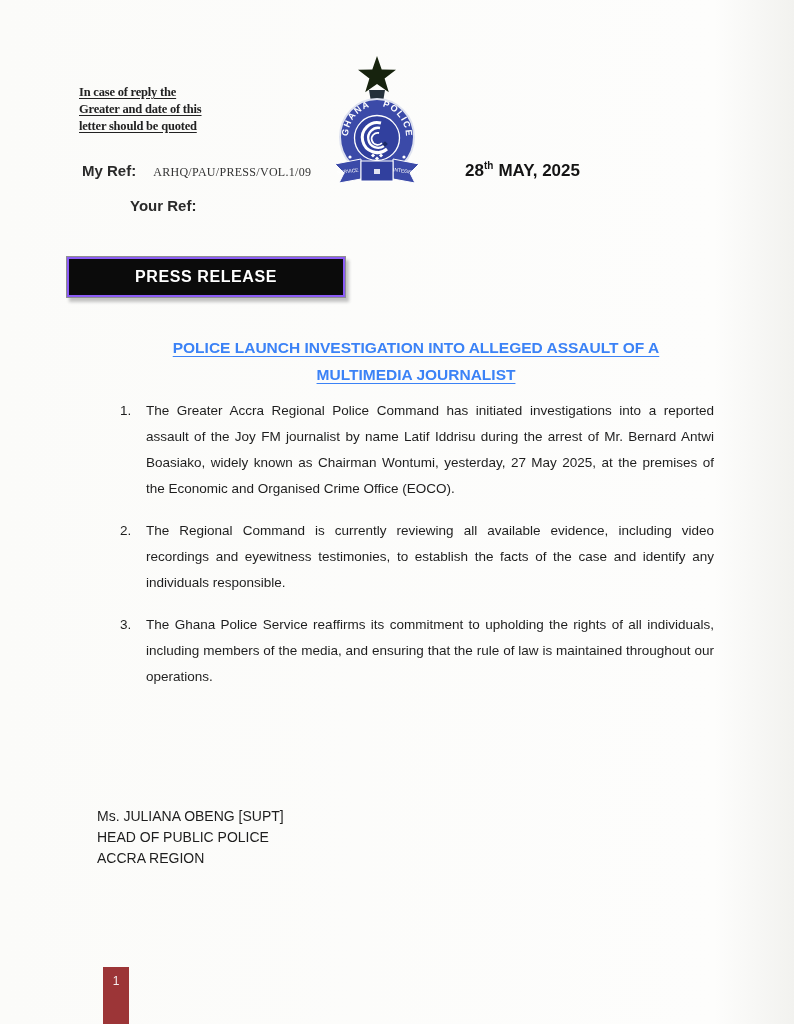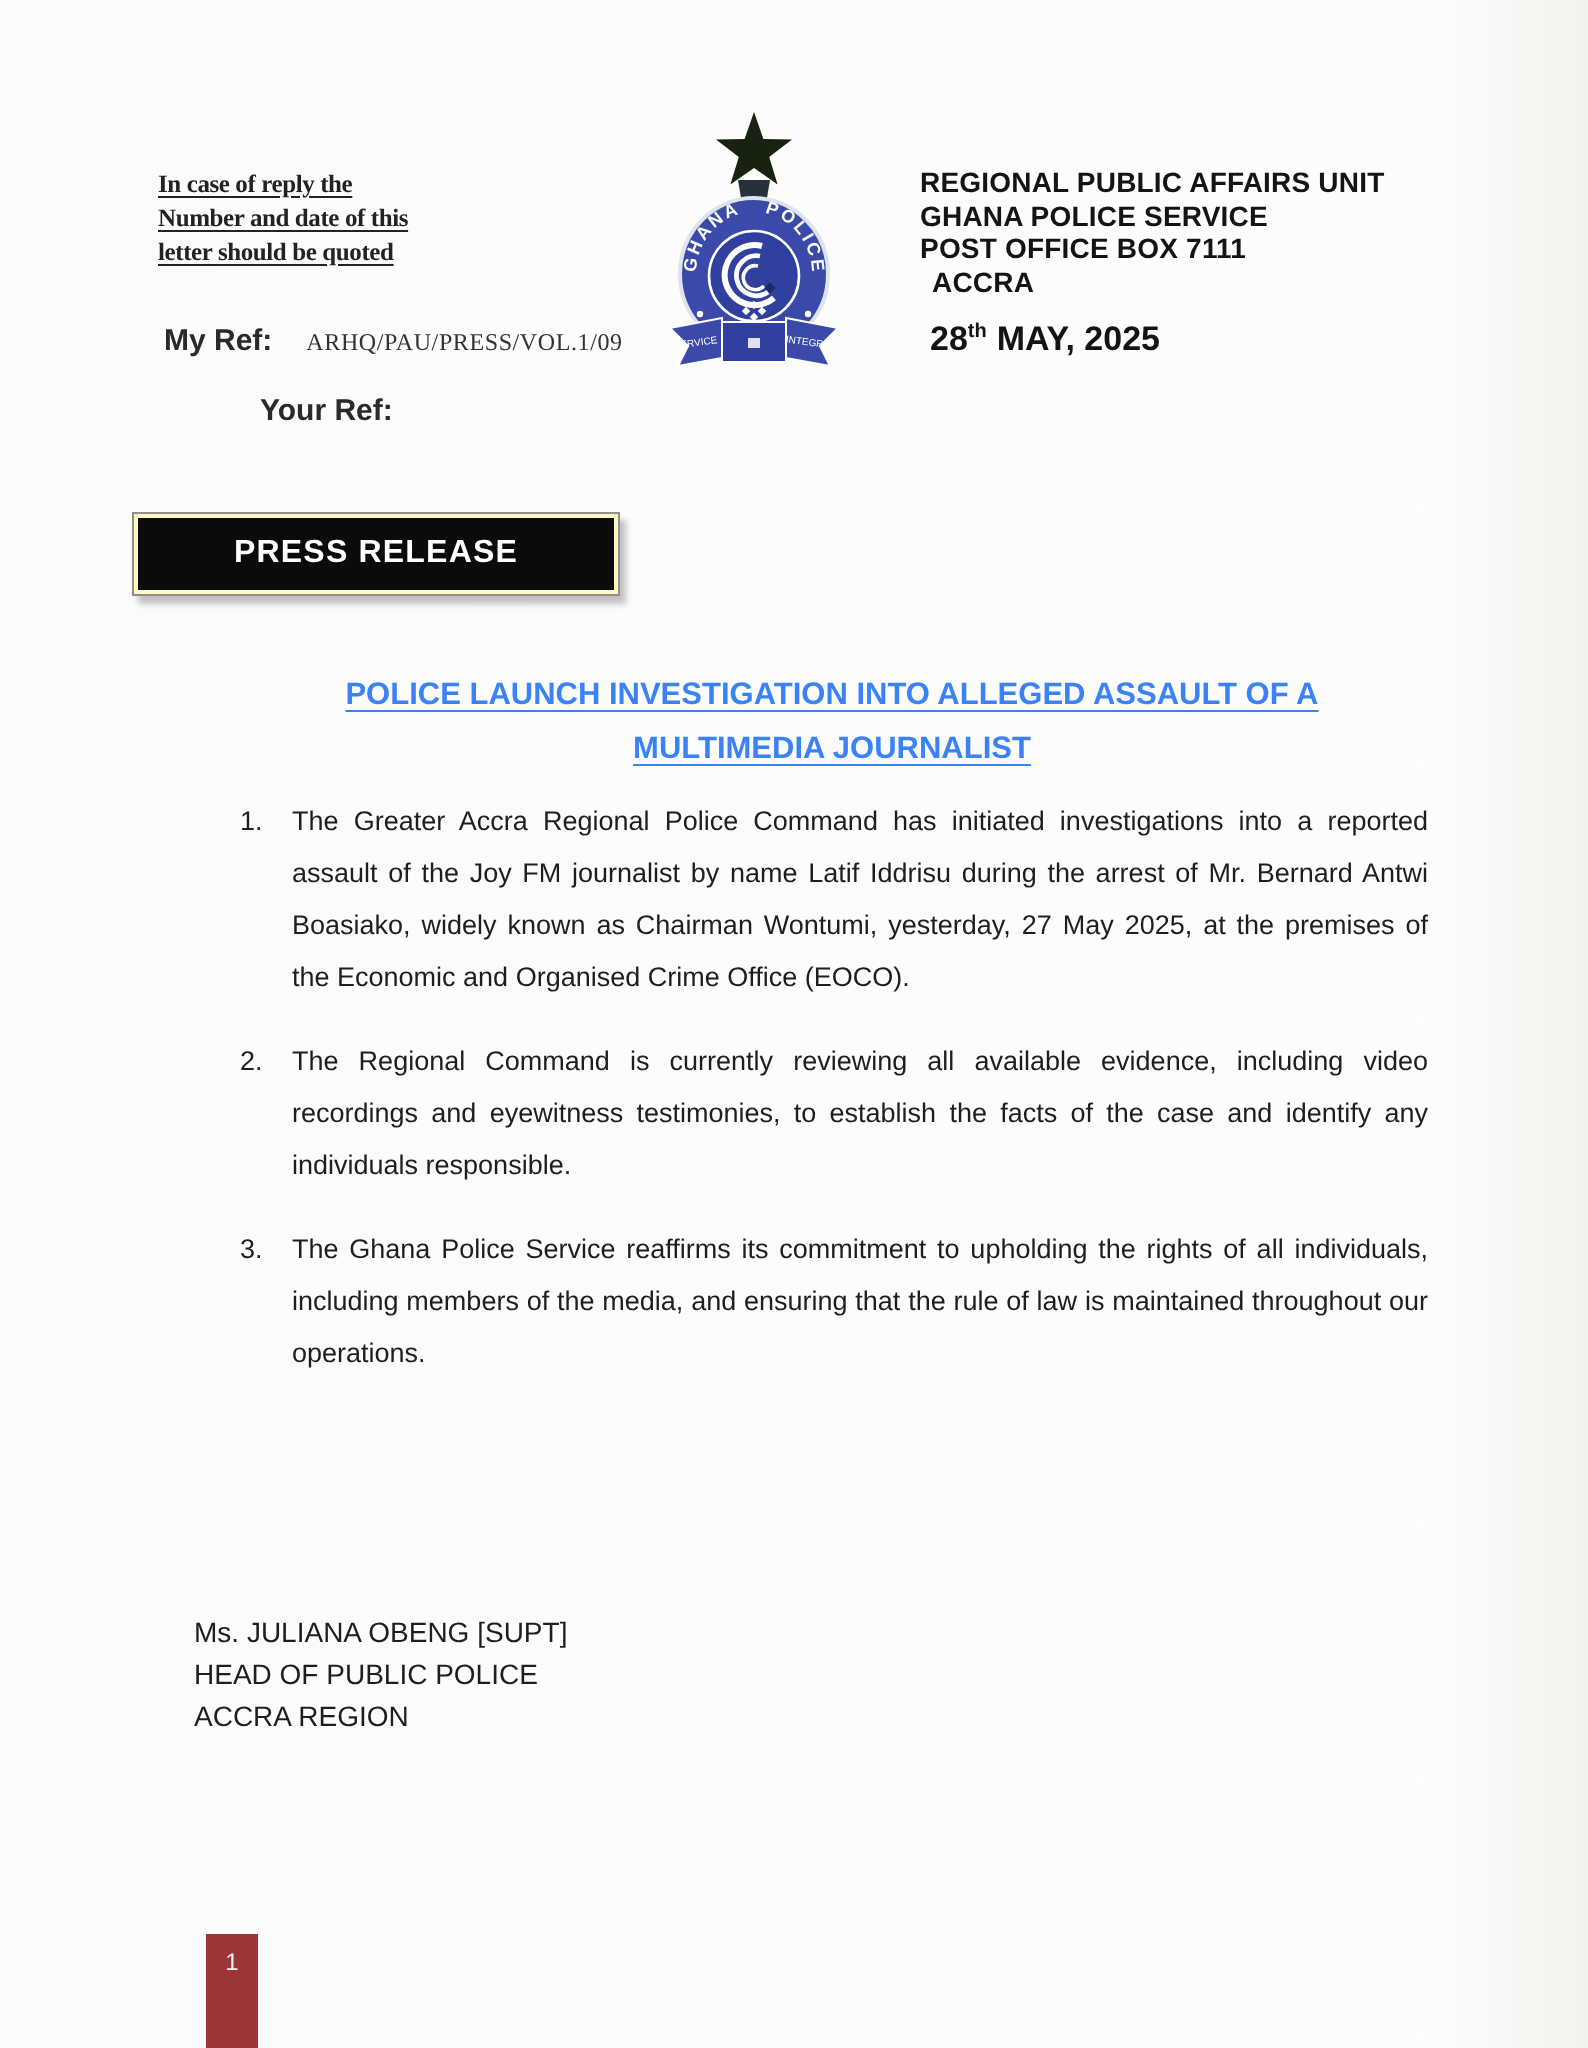--- a/index.html
+++ b/index.html
@@ -42,22 +42,22 @@
 
   .my-ref { position: absolute; left: 82px; top: 162px; font-size: 15px; font-weight: bold; color: #2a2a2a; }
   .my-ref .ref-value {
     font-family: "Liberation Serif", serif; font-weight: normal;
     font-size: 12px; letter-spacing: 0.3px; color: #333; margin-left: 17px;
   }
   .your-ref { position: absolute; left: 82px; top: 197px; font-size: 15px; font-weight: bold; color: #2a2a2a; margin-left: 48px; }
 
   
   .banner-outer {
-    position: absolute; left: 66px; top: 256px; width: 244px; height: 42px;
-    background: #fef9c3; border: 1px solid #8f8f8f; padding: 2px;
+    position: absolute; left: 66px; top: 256px; width: 280px; height: 42px;
+    background: #8b5cf6; border: 1px solid #8f8f8f; padding: 2px;
     box-shadow: 3px 4px 3px #c2c2c2;
   }
   .banner-inner {
     width: 100%; height: 100%; background: #0b0b0b;
     display: flex; align-items: center; justify-content: center;
     color: #ffffff; font-weight: bold; font-size: 16px; letter-spacing: 0.6px;
   }
 
   
   .doc-title {
@@ -82,21 +82,21 @@
     color: #f4eeee; font-size: 12px; text-align: center; padding-top: 7px;
   }
 </style>
 </head>
 <body>
 
 <div class="page">
 
   <div class="reply-note">
     <div>In case of reply the</div>
-    <div>Number and date of this</div>
+    <div>Greater and date of this</div>
     <div>letter should be quoted</div>
   </div>
 
   <svg class="crest" viewBox="0 0 120 140">
 
     <polygon points="60,4 64.7,17.5 79,17.8 67.6,26.5 71.8,40.2 60,32 48.2,40.2 52.4,26.5 41,17.8 55.3,17.5" fill="#17230e"></polygon>
     <polygon points="52,38 68,38 66,50 54,50" fill="#25313b"></polygon>
 
     <ellipse cx="60" cy="85" rx="37" ry="38" stroke="#dfe3f0" stroke-width="2" fill="#3b4aa8"></ellipse>
 
@@ -131,26 +131,20 @@
     <g>
       <path d="M18 112 L44 107 L44 127 L22 131 L27 121 Z" stroke="#ffffff" stroke-width="1" fill="#3b4aa8"></path>
       <path d="M102 112 L76 107 L76 127 L98 131 L93 121 Z" stroke="#ffffff" stroke-width="1" fill="#3b4aa8"></path>
       <rect x="44" y="109" width="32" height="20" stroke="#ffffff" stroke-width="1" fill="#31409e"></rect>
       <text x="31" y="121" transform="rotate(-8 31 121)" text-anchor="middle" font-family="Liberation Sans, sans-serif" font-size="5" fill="#ffffff">SERVICE</text>
       <text x="89" y="121" transform="rotate(8 89 121)" text-anchor="middle" font-family="Liberation Sans, sans-serif" font-size="5" fill="#ffffff">INTEGRITY</text>
       <rect x="57" y="117" width="6" height="5" fill="#ffffff" opacity="0.85"></rect>
     </g>
   </svg>
 
-  <div class="letterhead">
-    <div class="lh-line">REGIONAL PUBLIC AFFAIRS UNIT</div>
-    <div class="lh-line">GHANA POLICE SERVICE</div>
-    <div class="lh-line">POST OFFICE BOX 7111</div>
-    <div class="lh-line">ACCRA</div>
-  </div>
 
   <div class="letter-date">
     <span>28</span><sup>th</sup><span class="date-rest">MAY, 2025</span>
   </div>
 
   <div class="my-ref">
     <span>My Ref:</span><span class="ref-value">ARHQ/PAU/PRESS/VOL.1/09</span>
   </div>
   <div class="your-ref">
     <span>Your Ref:</span>

